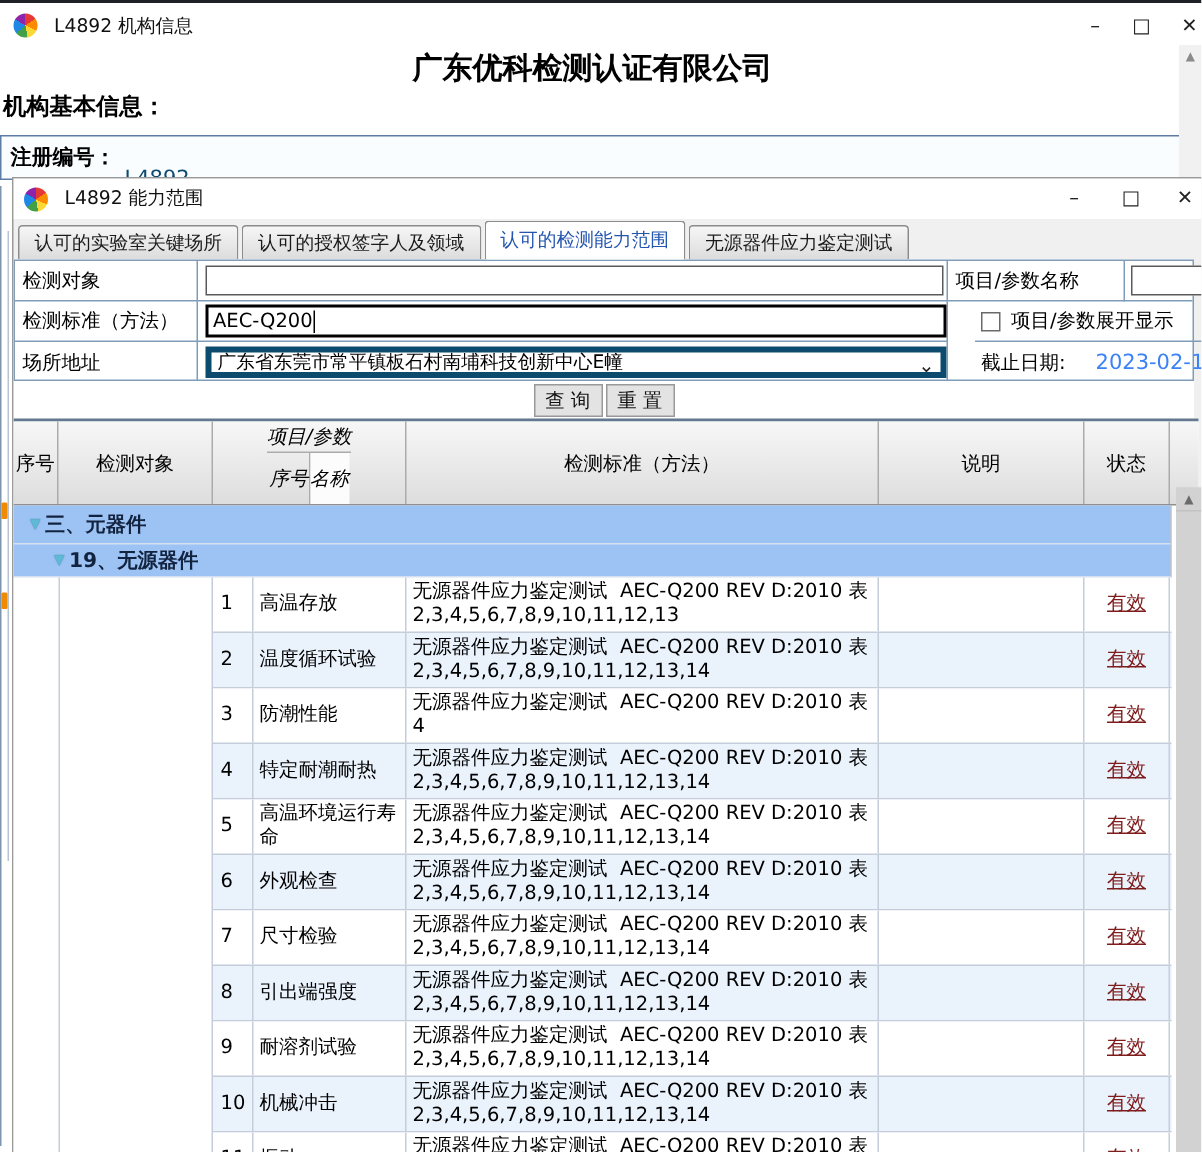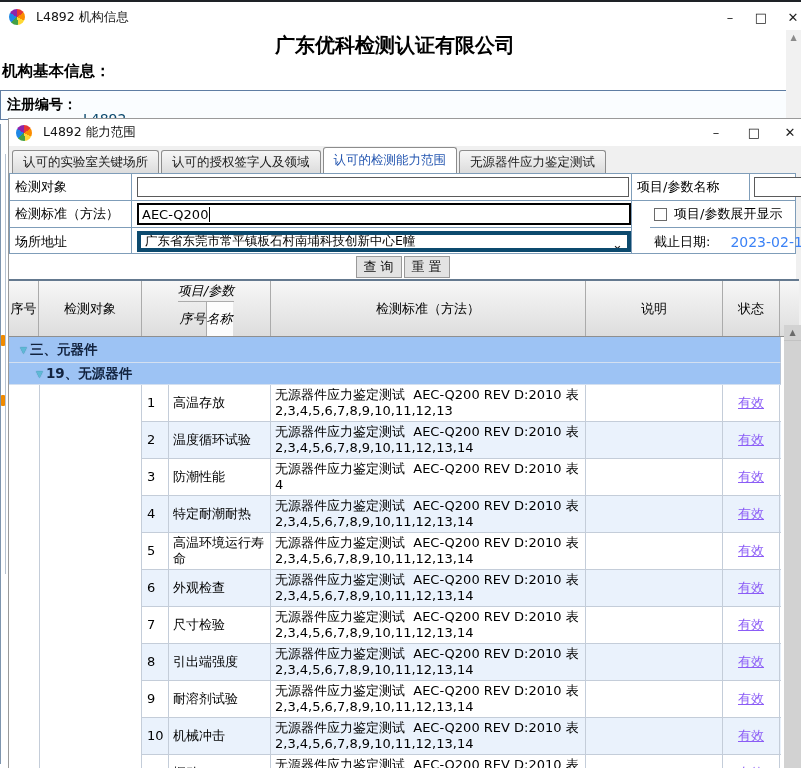--- a/index.html
+++ b/index.html
@@ -94,21 +94,21 @@
   .left-merge { position:absolute; left:0; top:0; height:100%; width:133px; background:#fff; border-right:1px solid #c4cdd9; }
   .left-merge .divider { position:absolute; left:30px; top:0; width:1px; height:100%; background:#c4cdd9; }
   .trow { margin-left:133px; display:flex; min-height:24px; background:#fff; border-bottom:1px solid #c4cdd9; }
   .trow.alt { background:#eaf2fc; }
   .td { border-right:1px solid #c4cdd9; padding:2px 4px; display:flex; align-items:center; font-size:13px; line-height:16px; }
   .td-pnum { width:27px; padding-left:5px; }
   .td-pname { width:102px; }
   .td-std { width:315px; white-space:pre-wrap; }
   .td-note { width:137px; }
   .td-status { width:57px; justify-content:center; }
-  .link { color:#8b5cf6; text-decoration:underline; font-size:13px; }
+  .link { color:#7f1d1d; text-decoration:underline; font-size:13px; }
 
   .vscroll { position:absolute; left:775px; top:44px; width:17px; height:446px; background:#d2d2d2; }
   .vscroll .arrbtn { height:16px; display:flex; align-items:center; justify-content:center; font-size:8px; color:#6b6b6b; background:#d2d2d2; border-bottom:1px solid #c2c2c2; }
 </style>
 </head>
 <body>
 
 <div class="w1">
   <div class="w1-titlebar">
     <span class="pinwheel"></span>

